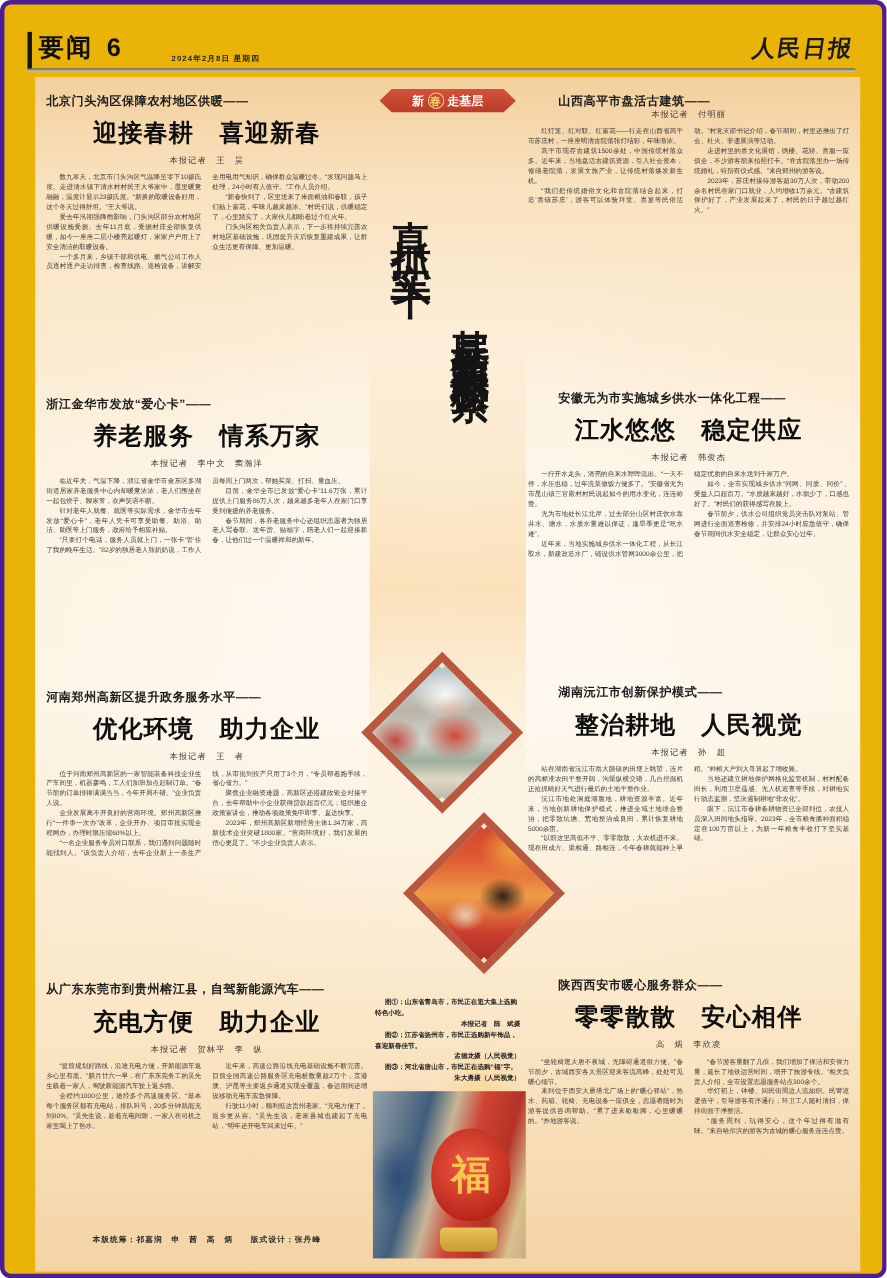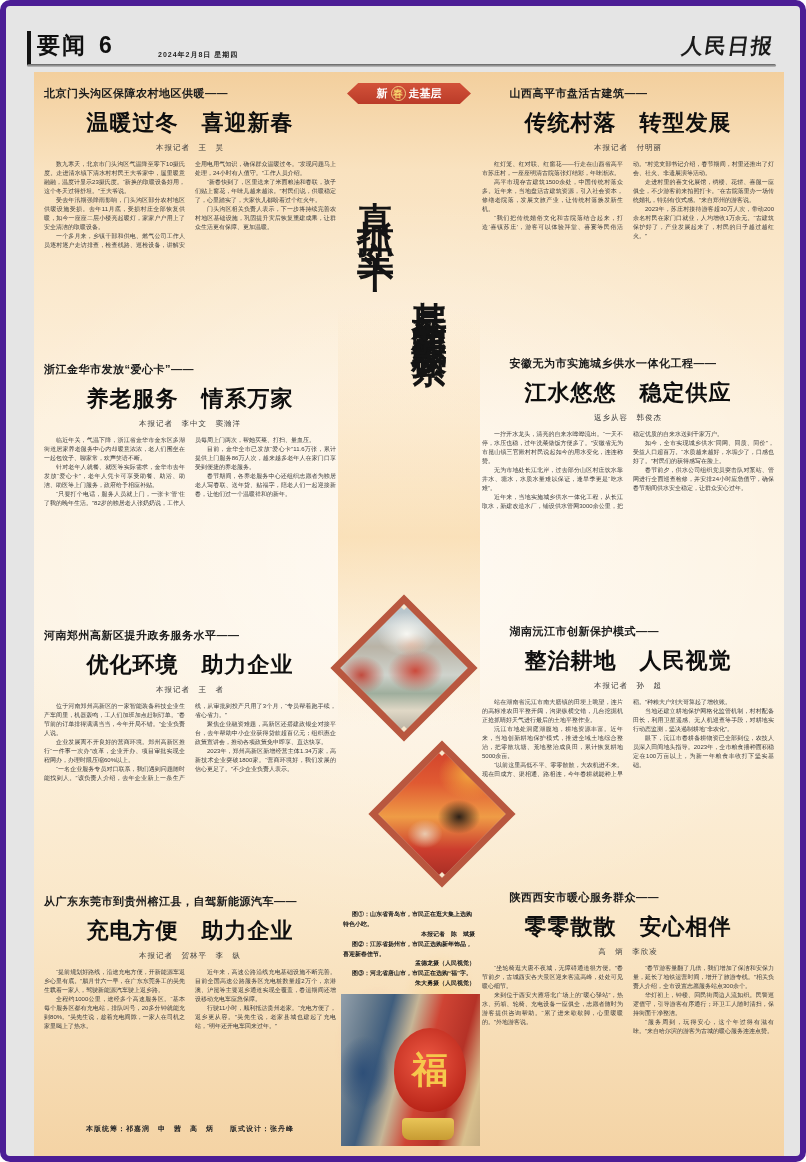--- a/index.html
+++ b/index.html
@@ -1,19 +1,19 @@
 <!DOCTYPE html>
 <html><head>
 <meta charset="utf-8">
 <style>
   * { box-sizing: border-box; }
   html,body { margin:0; padding:0; background:#fff; }
   .page {
-    position:relative; width:806px; height:1162px; background:#e5e5e5;
-    border:6px solid #4c1d95; border-radius:10px; overflow:hidden;
+    position:relative; width:806px; height:1162px; background:#eab308;
+    border:4px solid #4c1d95; border-radius:10px; overflow:hidden;
     font-family:"Liberation Sans", sans-serif;
   }
   
   .hdr-bracket { position:absolute; left:21px; top:25px; width:4px; height:34px; background:#141414; }
   .hdr-section { position:absolute; left:31px; top:24px; font-size:23px; font-weight:900; color:#101010; letter-spacing:2px; }
   .hdr-pagenum { margin-left:12px; letter-spacing:0; }
   .hdr-date { position:absolute; left:152px; top:44px; font-size:7px; font-weight:bold; color:#242424; letter-spacing:1px; }
   .hdr-logo { position:absolute; right:26px; top:26px; font-size:21px; font-weight:900; color:#1b1b1b;
     font-family:"DejaVu Serif", serif; transform:skewX(-8deg); letter-spacing:2px; }
   .hdr-rule { position:absolute; left:21px; right:24px; top:58px; height:3px;
@@ -106,21 +106,21 @@
   </div>
   <div class="hdr-date">2024年2月8日  星期四</div>
   <div class="hdr-logo">人民日报</div>
   <div class="hdr-rule"></div>
 
   <div class="section-bg"></div>
   <div class="center-deep"></div>
 
   <div class="article" style="left:38px; top:80px;">
     <div class="kicker">北京门头沟区保障农村地区供暖——</div>
-    <div class="headline">温暖过冬　喜迎新春</div>
+    <div class="headline">迎接春耕　喜迎新春</div>
     <div class="byline">本报记者　王　昊</div>
     <div class="body" style="height:188px;">
         <p>数九寒天，北京市门头沟区气温降至零下10摄氏度。走进清水镇下清水村村民王大爷家中，屋里暖意融融，温度计显示23摄氏度。“新换的取暖设备好用，这个冬天过得舒坦。”王大爷说。</p>
         <p>受去年汛期强降雨影响，门头沟区部分农村地区供暖设施受损。去年11月底，受损村庄全部恢复供暖，如今一座座二层小楼亮起暖灯，家家户户用上了安全清洁的取暖设备。</p>
         <p>一个多月来，乡镇干部和供电、燃气公司工作人员逐村逐户走访排查，检查线路、巡检设备，讲解安全用电用气知识，确保群众温暖过冬。“发现问题马上处理，24小时有人值守。”工作人员介绍。</p>
         <p>“新春快到了，区里送来了米面粮油和春联，孩子们贴上窗花，年味儿越来越浓。”村民们说，供暖稳定了，心里踏实了，大家伙儿都盼着过个红火年。</p>
         <p>门头沟区相关负责人表示，下一步将持续完善农村地区基础设施，巩固提升灾后恢复重建成果，让群众生活更有保障、更加温暖。</p>
       </div>
   </div>
 
@@ -159,35 +159,34 @@
         <p>全程约1000公里，途经多个高速服务区。“基本每个服务区都有充电站，排队叫号，20多分钟就能充到80%。”吴先生说，趁着充电间隙，一家人在司机之家里喝上了热水。</p>
         <p>近年来，高速公路沿线充电基础设施不断完善。目前全国高速公路服务区充电桩数量超2万个，京港澳、沪昆等主要返乡通道实现全覆盖，春运期间还增设移动充电车应急保障。</p>
         <p>行驶11小时，顺利抵达贵州老家。“充电方便了，返乡更从容。”吴先生说，老家县城也建起了充电站，“明年还开电车回来过年。”</p>
       </div>
   </div>
 
   <div class="footer">本版统筹：祁嘉润　申　茜　高　炳　　版式设计：张丹峰</div>
 
   <div class="article indent" style="left:476px; top:80px;">
     <div class="kicker">山西高平市盘活古建筑——</div>
-    <div class="headline">传统村落　转型发展</div>
     <div class="byline">本报记者　付明丽</div>
     <div class="body" style="height:182px;">
         <p>红灯笼、红对联、红窗花——行走在山西省高平市苏庄村，一座座明清古院落张灯结彩，年味渐浓。</p>
         <p>高平市现存古建筑1500余处，中国传统村落众多。近年来，当地盘活古建筑资源，引入社会资本，修缮老院落，发展文旅产业，让传统村落焕发新生机。</p>
         <p>“我们把传统婚俗文化和古院落结合起来，打造‘喜镇苏庄’，游客可以体验拜堂、喜宴等民俗活动。”村党支部书记介绍，春节期间，村里还推出了灯会、社火、非遗展演等活动。</p>
         <p>走进村里的喜文化展馆，绣楼、花轿、喜服一应俱全，不少游客前来拍照打卡。“在古院落里办一场传统婚礼，特别有仪式感。”来自郑州的游客说。</p>
         <p>2023年，苏庄村接待游客超30万人次，带动200余名村民在家门口就业，人均增收1万余元。“古建筑保护好了，产业发展起来了，村民的日子越过越红火。”</p>
       </div>
   </div>
 
   <div class="article indent" style="left:476px; top:350px;">
     <div class="kicker">安徽无为市实施城乡供水一体化工程——</div>
     <div class="headline">江水悠悠　稳定供应</div>
-    <div class="byline">返乡从容　韩俊杰</div>
+    <div class="byline">本报记者　韩俊杰</div>
     <div class="body" style="height:178px;">
         <p>一拧开水龙头，清亮的自来水哗哗流出。“一天不停，水压也稳，过年洗菜做饭方便多了。”安徽省无为市昆山镇三官殿村村民说起如今的用水变化，连连称赞。</p>
         <p>无为市地处长江北岸，过去部分山区村庄饮水靠井水、塘水，水质水量难以保证，逢旱季更是“吃水难”。</p>
         <p>近年来，当地实施城乡供水一体化工程，从长江取水，新建改造水厂，铺设供水管网3000余公里，把稳定优质的自来水送到千家万户。</p>
         <p>如今，全市实现城乡供水“同网、同质、同价”，受益人口超百万。“水质越来越好，水垢少了，口感也好了。”村民们的获得感写在脸上。</p>
         <p>春节前夕，供水公司组织党员突击队对泵站、管网进行全面巡查检修，并安排24小时应急值守，确保春节期间供水安全稳定，让群众安心过年。</p>
       </div>
   </div>
 
   <div class="article indent" style="left:476px; top:618px;">

